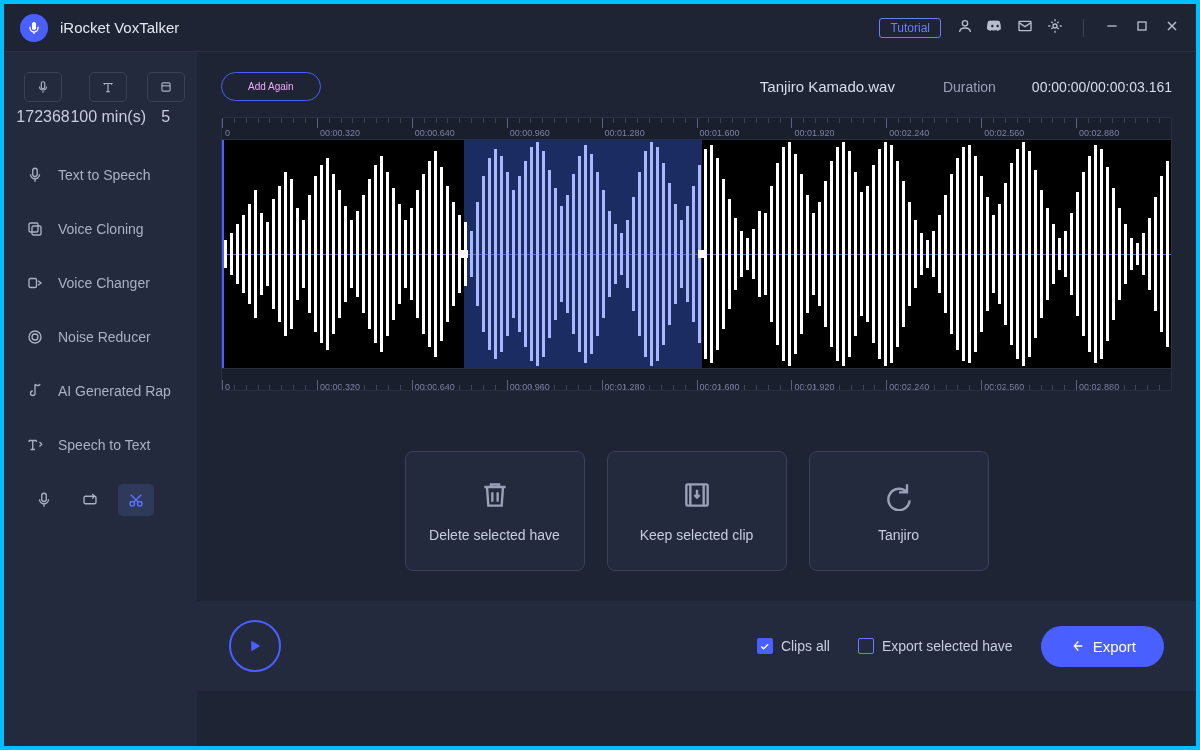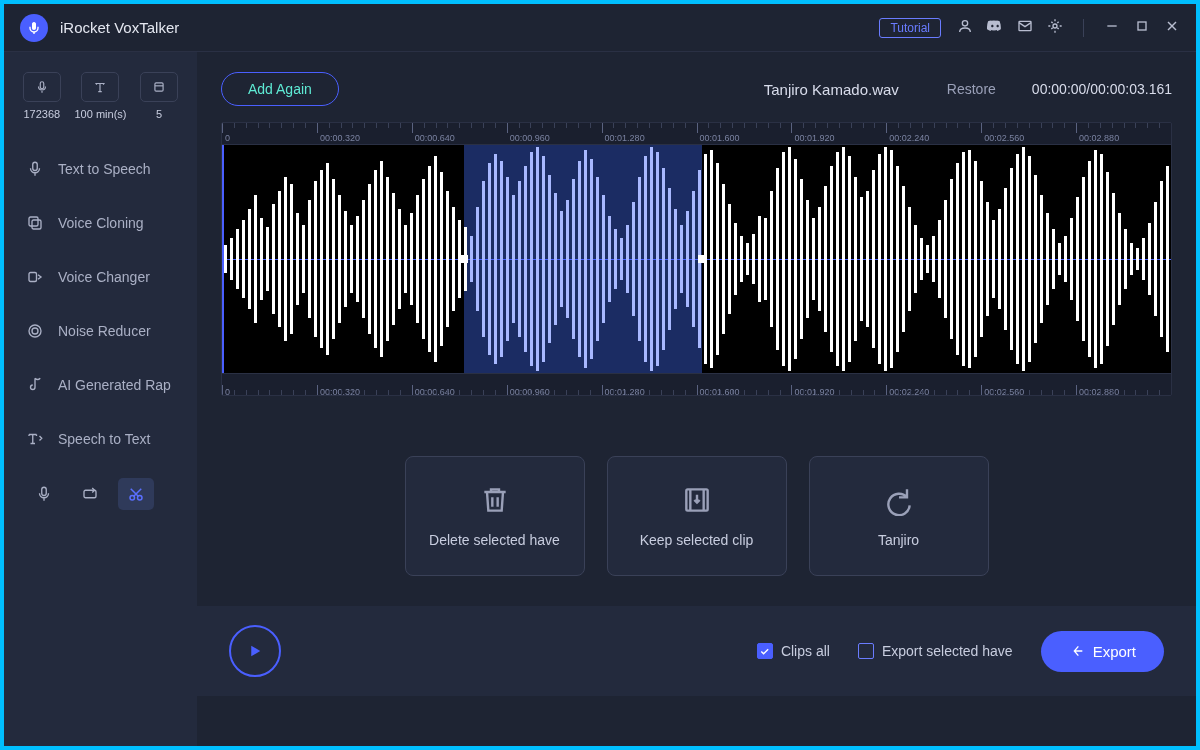--- a/index.html
+++ b/index.html
@@ -12,31 +12,31 @@
 .tutorial-btn { color: #6a7cff; border: 1px solid #6a7cff; padding: 2px 10px; border-radius: 3px; font-size: 12px; margin-right: 16px; cursor: pointer; }
 .titlebar-icons { display: flex; gap: 14px; align-items: center; }
 .titlebar-icons svg { width: 16px; height: 16px; cursor: pointer; }
 .tb-icon { color: #b8bdd0; cursor: pointer; }
 .divider-v { width: 1px; height: 18px; background: #3a4158; margin: 0 6px; }
 .body-area { flex: 1; display: flex; }
 .sidebar { width: 220px; background: #232a3d; display: flex; flex-direction: column; padding: 12px 0; }
 .stat-row { display: flex; justify-content: space-around; padding: 8px 12px 4px; }
 .stat { text-align: center; color: #aab0c5; }
 .stat-icon-box { width: 38px; height: 30px; border: 1px solid #3a4158; border-radius: 5px; display: flex; align-items: center; justify-content: center; margin: 0 auto 6px; }
-.stat-value { font-size: 11px; color: #c8cddf; }
+.stat-value { font-size: 16px; color: #c8cddf; }
 .coupon-text { text-align: center; color: #ff9a3c; font-size: 12px; padding: 8px 0; border-bottom: 1px solid #2a3044; margin: 0 12px; }
 .nav { margin-top: 18px; }
 .nav-item { display: flex; align-items: center; gap: 14px; padding: 18px 22px; color: #aab0c5; font-size: 14px; cursor: pointer; }
 .nav-item svg { width: 18px; height: 18px; flex-shrink: 0; }
 .bottom-icons { margin-top: 12px; display: flex; gap: 10px; justify-content: flex-start; padding: 0 22px; }
 .bottom-icon { width: 36px; height: 32px; border-radius: 5px; display: flex; align-items: center; justify-content: center; color: #aab0c5; cursor: pointer; }
 .bottom-icon.active { background: #2f3a5a; color: #5a6fff; }
 .main { flex: 1; background: #1e2433; display: flex; flex-direction: column; padding: 20px 24px 0; }
 .main-header { display: flex; align-items: center; gap: 24px; margin-bottom: 16px; }
-.add-again-btn { border: 1.5px solid #4a5fff; color: #5eead4; background: transparent; padding: 8px 26px; border-radius: 20px; font-size: 14px; cursor: pointer; text-align: center; }
+.add-again-btn { border: 1.5px solid #4a5fff; color: #f0abfc; background: transparent; padding: 8px 26px; border-radius: 20px; font-size: 10px; cursor: pointer; text-align: center; }
 .header-spacer { flex: 1; }
 .filename { color: #d8dceb; font-size: 15px; }
 .duration-label { color: #9aa0b8; font-size: 14px; margin-left: 24px; }
 .duration-value { color: #d8dceb; font-size: 14px; margin-left: 12px; }
 .waveform-container { border: 1px solid #2a3044; border-radius: 2px; overflow: hidden; }
 .ruler { height: 22px; background: #1a1f2e; position: relative; border-bottom: 1px solid #2a3044; }
 .ruler-bottom { border-top: 1px solid #2a3044; border-bottom: none; }
 .ruler-tick { position: absolute; top: 0; font-size: 9px; color: #7a82a0; }
 .tick-major { height: 10px; border-left: 1px solid #5a6280; }
 .tick-minor { height: 5px; border-left: 1px solid #3a4158; }
@@ -201,21 +201,21 @@
             </svg>
           </div>
       </div>
     </div>
 
     <div class="main">
       <div class="main-header">
         <button class="add-again-btn">Add Again</button>
         <div class="header-spacer"></div>
         <div class="filename">Tanjiro Kamado.wav</div>
-        <div class="duration-label">Restore</div>
+        <div class="duration-label">Duration</div>
         <div class="duration-value">00:00:00/00:00:03.161</div>
       </div>
 
       <div class="waveform-container">
         <div class="ruler" id="ruler-top">
             <div class="ruler-tick tick-major" style="left: 0%;">
               <div class="tick-label">0</div>
             </div>
             <div class="ruler-tick tick-minor" style="left: 1.25%;"></div>
             <div class="ruler-tick tick-minor" style="left: 2.5%;"></div>

